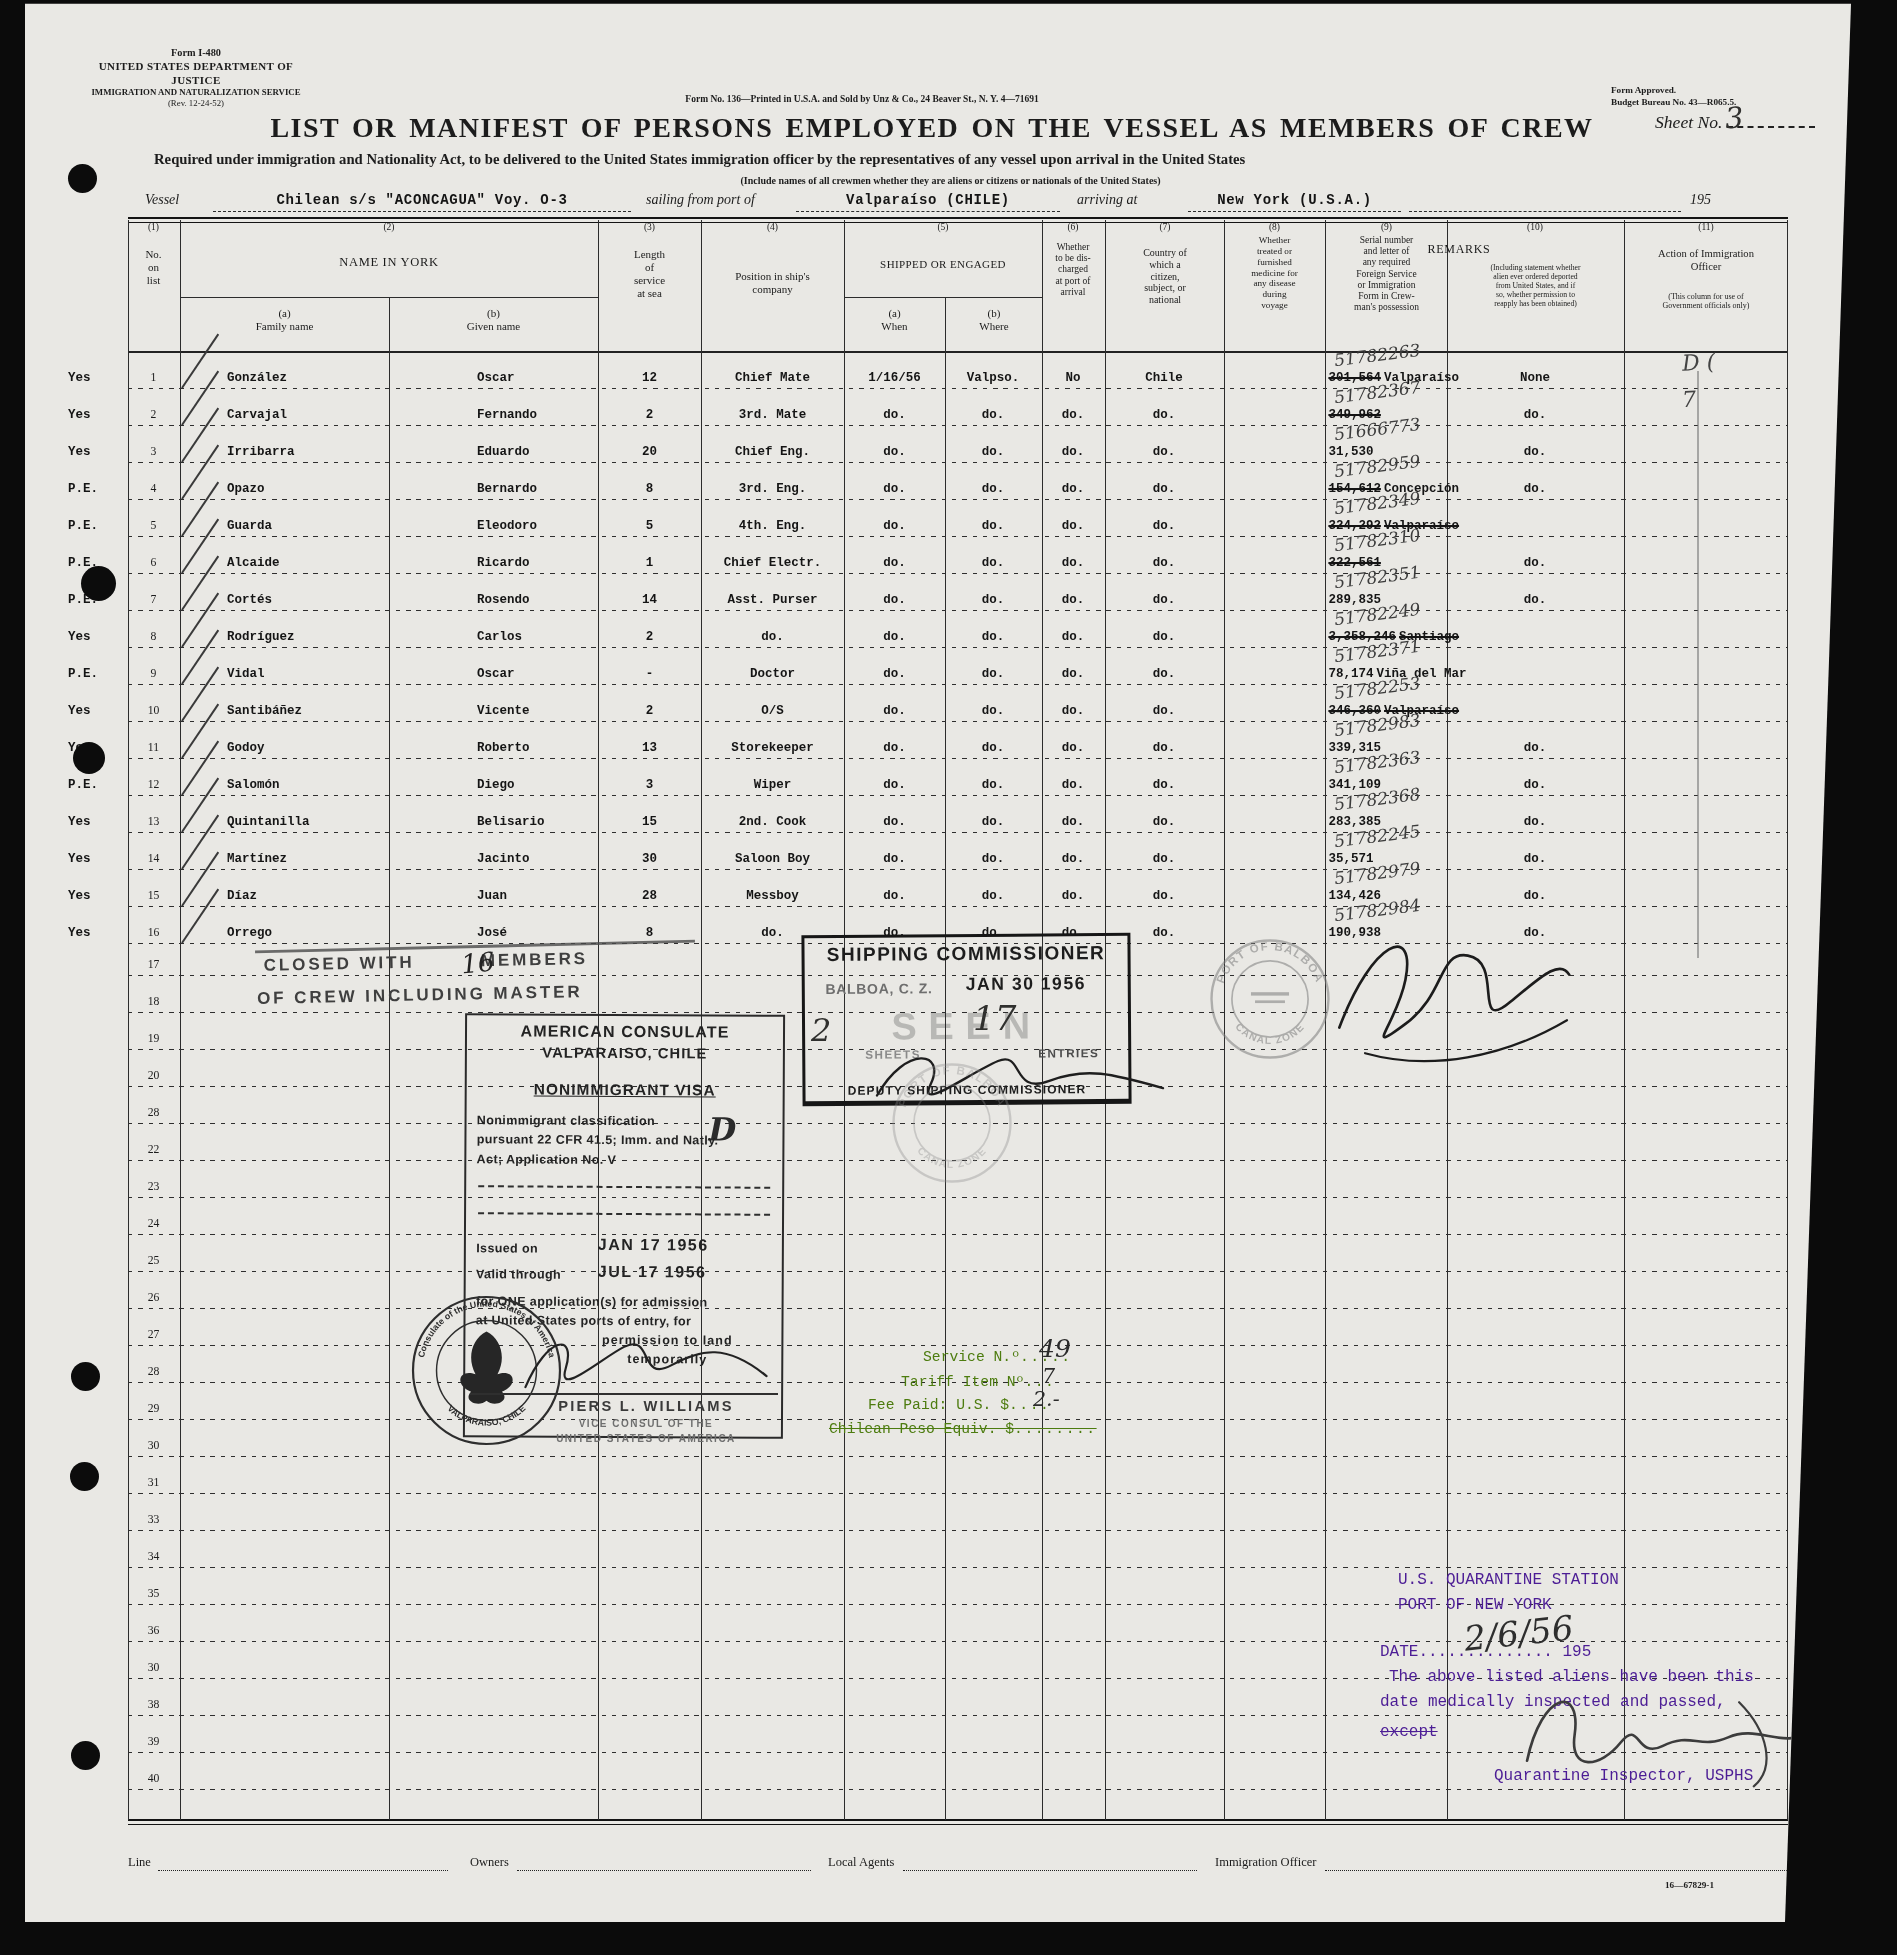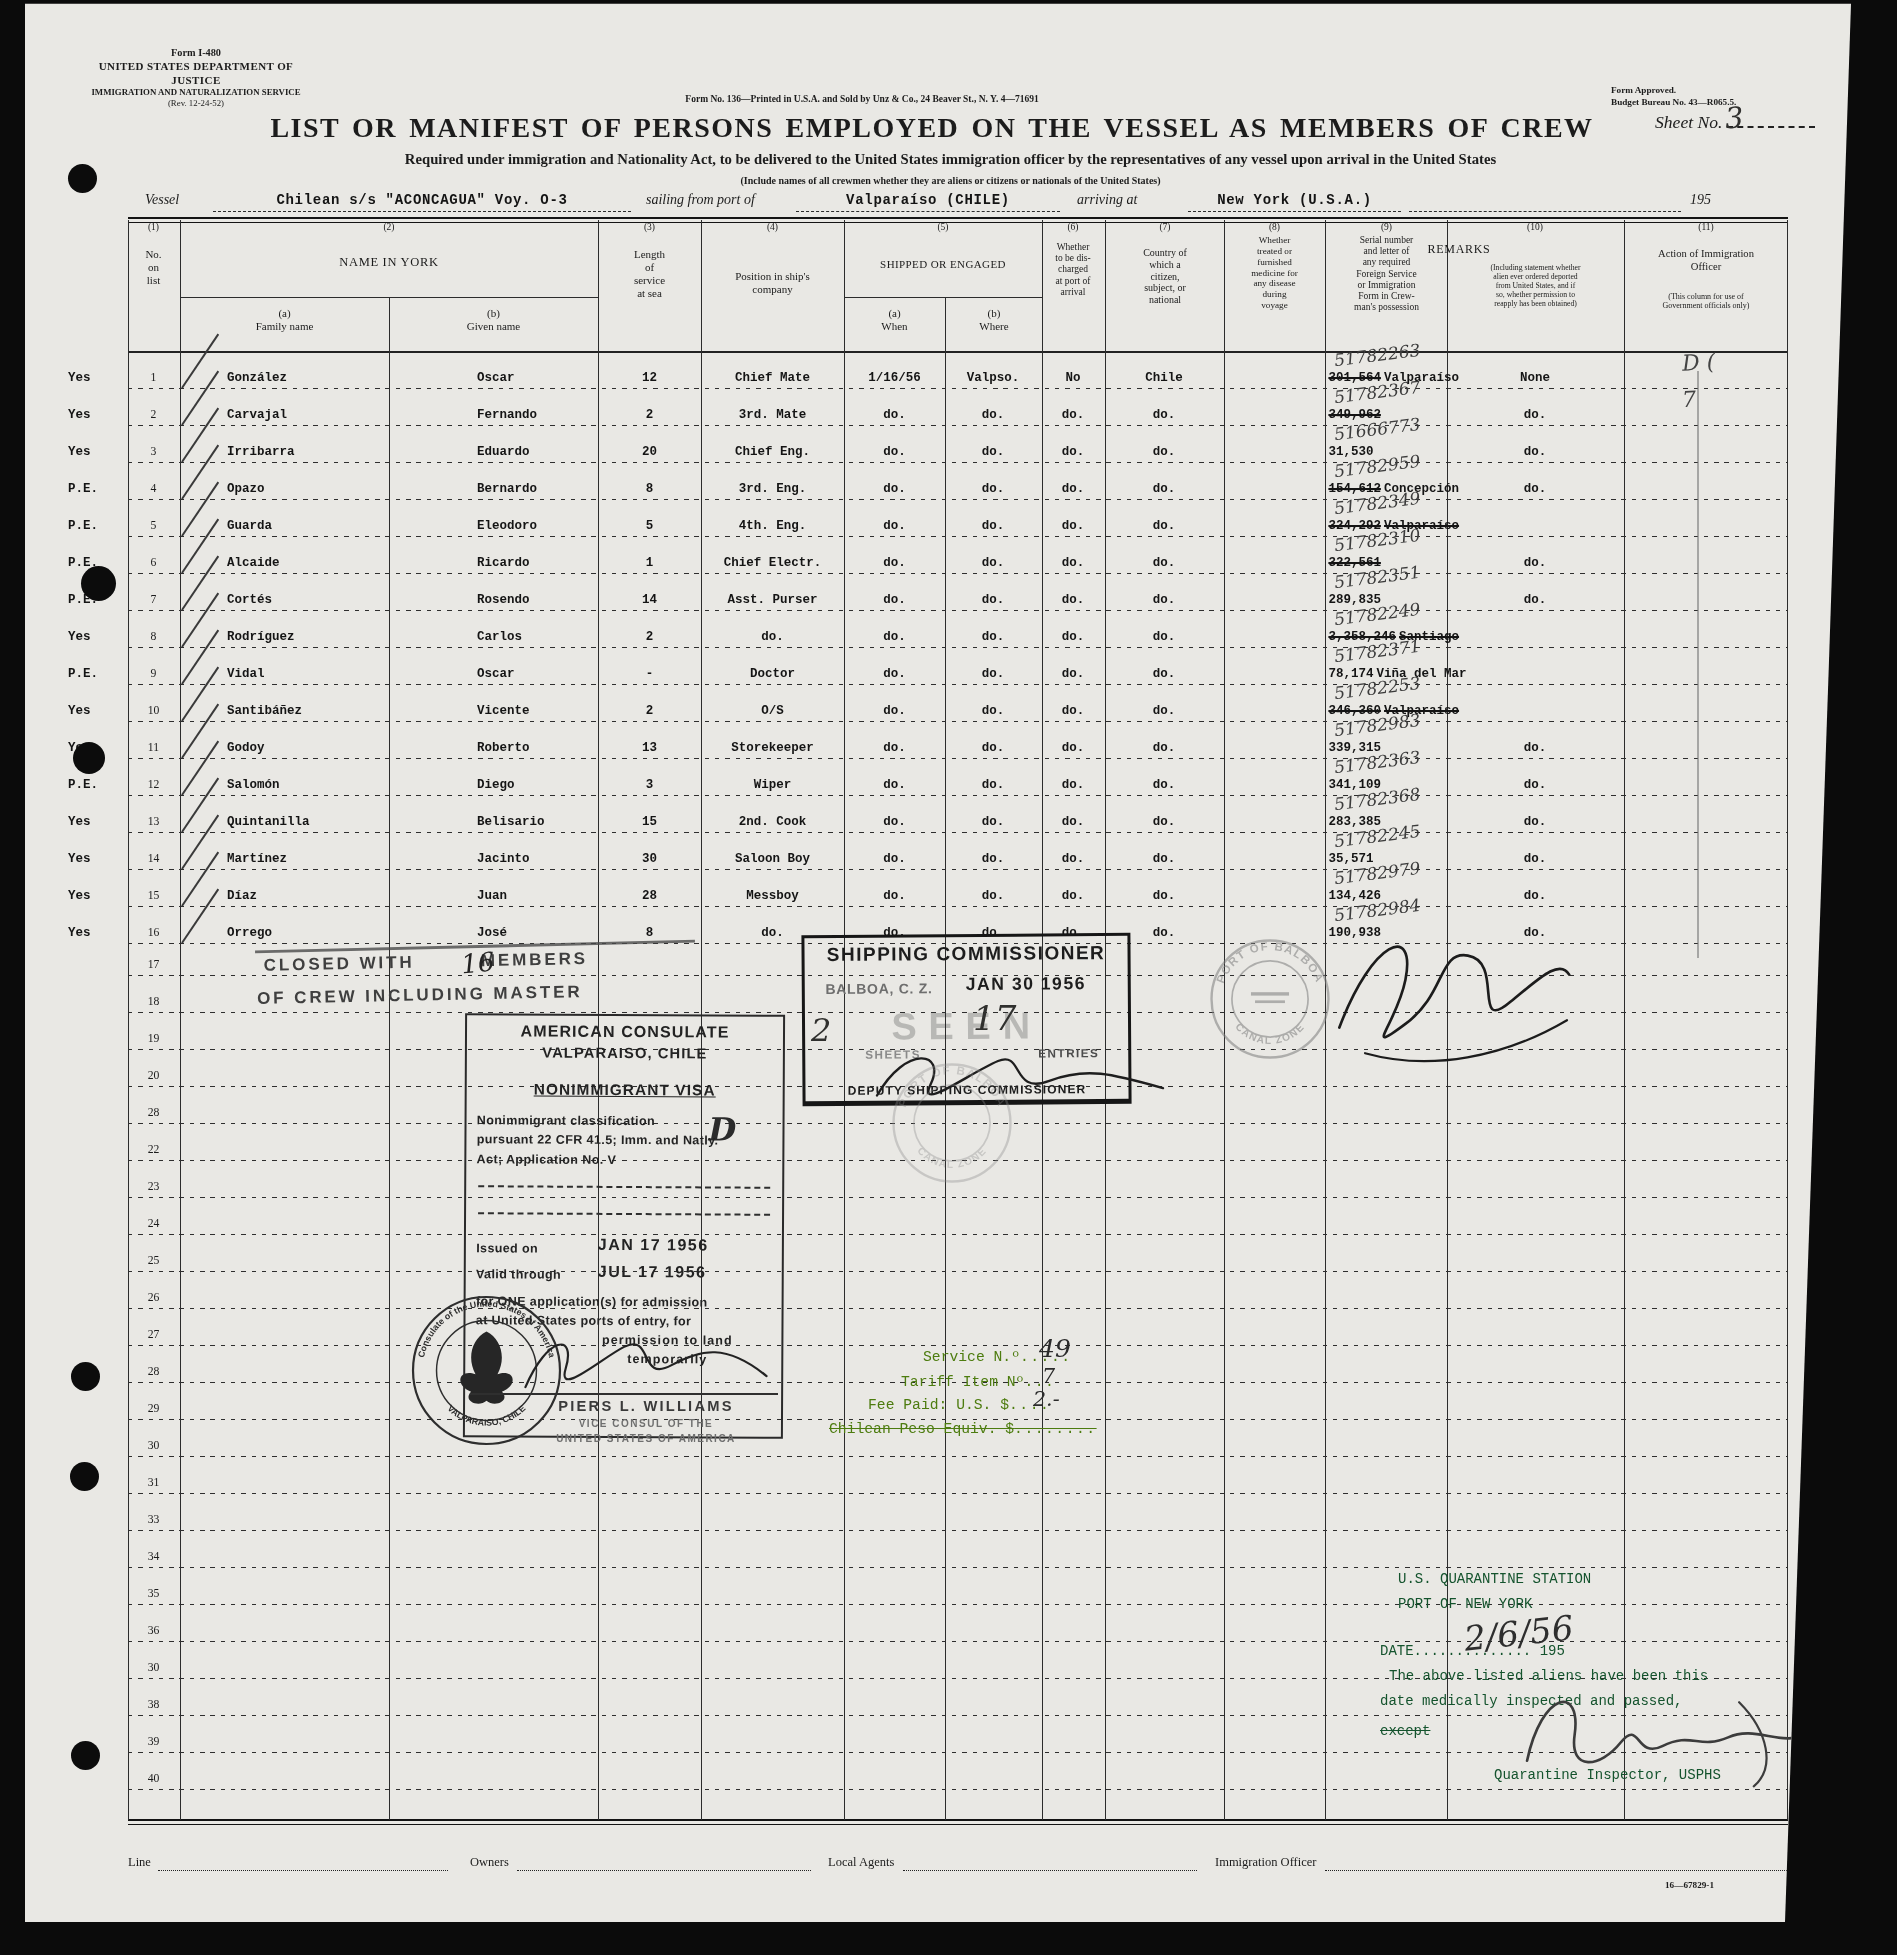--- a/index.html
+++ b/index.html
@@ -20,21 +20,21 @@
   .agency .l2{font-size:11px;font-weight:700;letter-spacing:0.4px;}
   .agency .l3{font-size:8.8px;font-weight:700;}
   .agency .l4{font-size:8.8px;}
   .printer{position:absolute;left:440px;top:94px;width:844px;text-align:center;font-size:9.5px;font-weight:700;}
   .approval{position:absolute;left:1611px;top:85px;font-size:9.2px;font-weight:700;line-height:1.3;}
   .sheetno{position:absolute;left:1655px;top:112px;font-style:italic;font-size:17.6px;}
   .sheetno .dash{display:inline-block;width:88px;border-bottom:2.2px dashed #222;height:13.2px;}
   .sheet-hw{position:absolute;left:1725px;top:101px;font-size:29px;transform:rotate(-4deg);}
   .title{position:absolute;left:154px;top:112px;width:1556px;text-align:center;
          font-size:28px;font-weight:700;letter-spacing:1.5px;word-spacing:3.7px;}
-  .subtitle{position:absolute;left:154px;top:151px;width:1593px;text-align:center;font-size:14.7px;font-weight:700;}
+  .subtitle{position:absolute;left:154px;top:151px;width:1593px;font-size:14.7px;font-weight:700;}
   .subtitle2{position:absolute;left:154px;top:175px;width:1593px;text-align:center;font-size:10px;font-weight:700;}
 
   
   .vline-lbl{position:absolute;font-style:italic;font-size:14px;top:192px;}
   .vfill{position:absolute;top:192px;height:19px;border-bottom:1.5px dashed #2a2a2a;text-align:center;}
   .vfill .typed{font-size:14px;letter-spacing:0.7px;}
   .dbl-top{position:absolute;left:128px;top:217px;width:1660px;height:2.9px;
            border-top:2.2px solid #141414;border-bottom:1.1px solid #141414;}
   .dbl-bot{position:absolute;left:128px;top:1819px;width:1660px;height:2.9px;
            border-top:2.2px solid #141414;border-bottom:1.1px solid #141414;}
@@ -99,21 +99,21 @@
   .cons-sig{position:absolute;left:514px;top:1314px;width:264px;height:95px;}
   .cons-rule{position:absolute;left:470px;top:1393px;width:308px;height:2.2px;background:#2f2f2f;}
   .cons-name{position:absolute;left:514px;top:1398px;width:264px;text-align:center;font-size:14.7px;letter-spacing:2.2px;color:#3a3a3a;}
   .cons-t1{position:absolute;left:514px;top:1418px;width:264px;text-align:center;font-size:10px;letter-spacing:1.5px;color:#6f6f6f;}
   .cons-t2{position:absolute;left:499px;top:1433px;width:294px;text-align:center;font-size:10px;letter-spacing:1.5px;color:#6f6f6f;}
 
   .svc{position:absolute;color:#4d7c0f;font-family:"Liberation Mono",monospace;font-size:14.7px;white-space:nowrap;}
   .svc .dots{letter-spacing:1.5px;}
   .svc-hw{position:absolute;color:#2b2b2b;font-size:20.6px;}
 
-  .quar{position:absolute;color:#14532d;font-family:"Liberation Mono",monospace;font-size:14px;white-space:nowrap;}
+  .quar{position:absolute;color:#4c1d95;font-family:"Liberation Mono",monospace;font-size:16px;white-space:nowrap;}
   .quar-hw-date{position:absolute;left:1464px;top:1613px;font-size:34px;color:#2e2e2e;transform:rotate(-6deg);}
 
   
   .foot-lbl{position:absolute;top:1855px;font-size:12.5px;}
   .foot-dots{position:absolute;top:1855px;height:14.7px;border-bottom:1.8px dotted #222;}
   .print-code{position:absolute;left:1665px;top:1880px;font-size:9.2px;font-weight:700;}
 </style>
 </head>
 <body>
 

